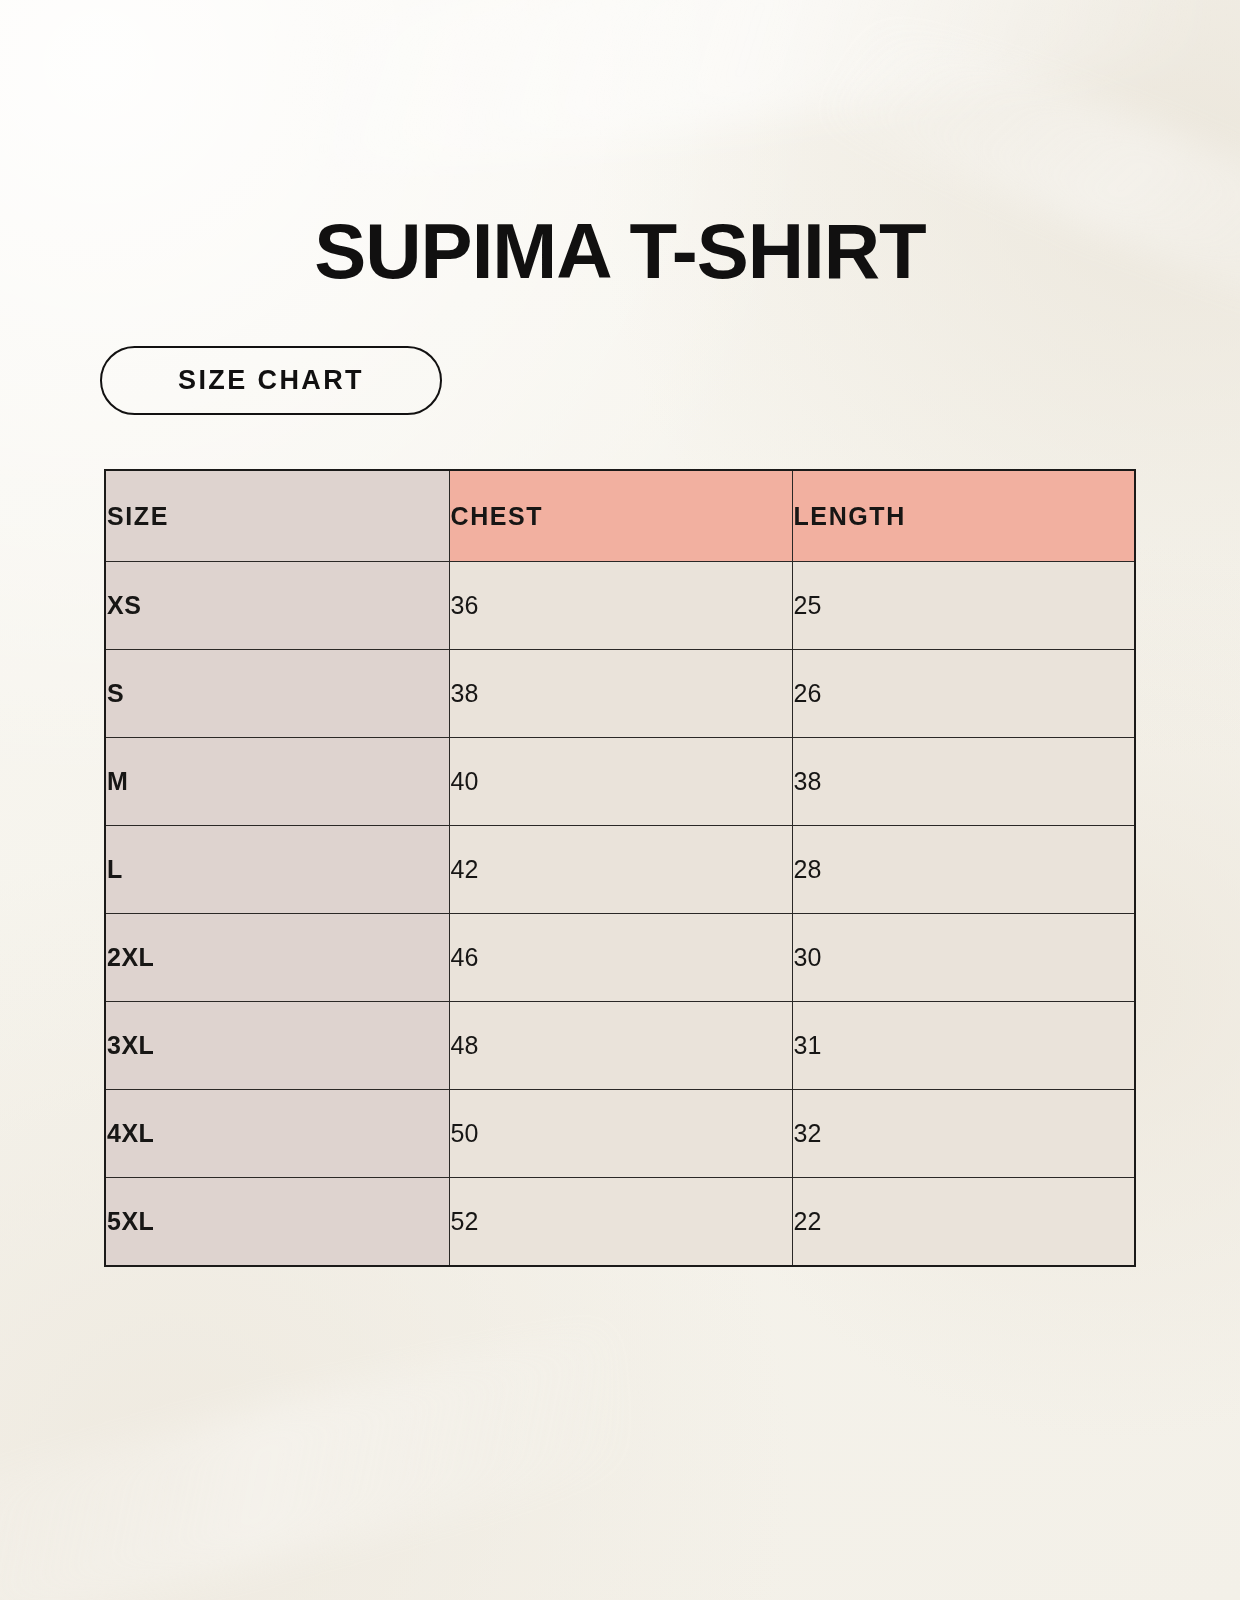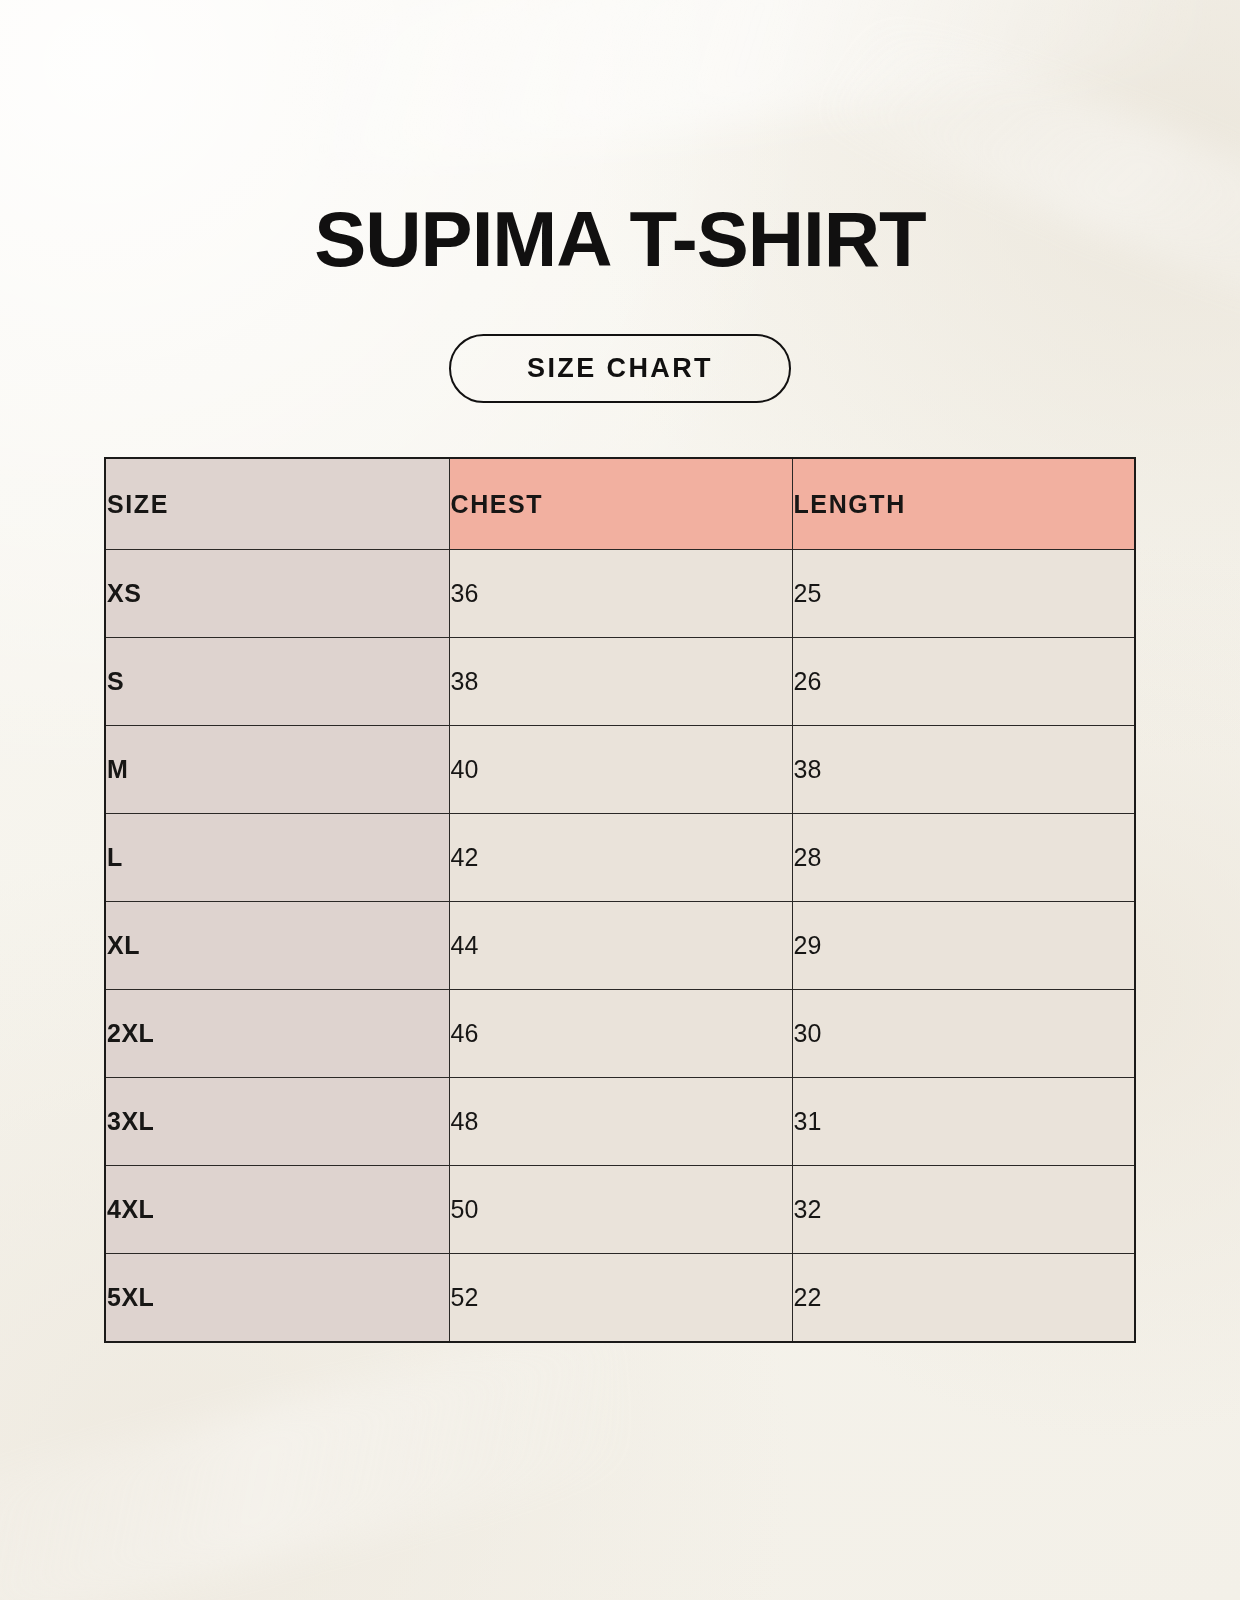--- a/index.html
+++ b/index.html
@@ -34,37 +34,36 @@
   }
   .s1 { top: -40px; left: 300px; width: 900px; height: 160px; transform: rotate(-8deg); }
   .s2 { top: 120px; left: 820px; width: 620px; height: 120px; transform: rotate(22deg); opacity: .7; }
   .s3 { bottom: 40px; left: -120px; width: 760px; height: 150px; transform: rotate(-14deg); opacity: .6; }
 
   .page {
     position: relative;
     width: 1240px;
     height: 1600px;
     box-sizing: border-box;
-    padding: 4px 100px;
+    padding: 16px 100px;
   }
 
   .title {
     margin: 0;
     padding-top: 196px;
     text-align: center;
     font-size: 78px;
     line-height: 1;
     letter-spacing: -1px;
     font-weight: 700;
     color: #111010;
   }
 
   .pill-wrap {
     display: flex;
-    justify-content: center;
     margin-top: 56px;
   }
   .pill {
     border: 2.5px solid #121111;
     border-radius: 999px;
     padding: 17px 76px;
     font-size: 27px;
     font-weight: 700;
     letter-spacing: 2.4px;
     color: #111010;
@@ -167,25 +166,20 @@
           <td class="col-size">M</td>
           <td class="col-val">40</td>
           <td class="col-val">38</td>
         </tr>
         <tr>
           <td class="col-size">L</td>
           <td class="col-val">42</td>
           <td class="col-val">28</td>
         </tr>
         <tr>
-          <td class="col-size">XL</td>
-          <td class="col-val">44</td>
-          <td class="col-val">29</td>
-        </tr>
-        <tr>
           <td class="col-size">2XL</td>
           <td class="col-val">46</td>
           <td class="col-val">30</td>
         </tr>
         <tr>
           <td class="col-size">3XL</td>
           <td class="col-val">48</td>
           <td class="col-val">31</td>
         </tr>
         <tr>

